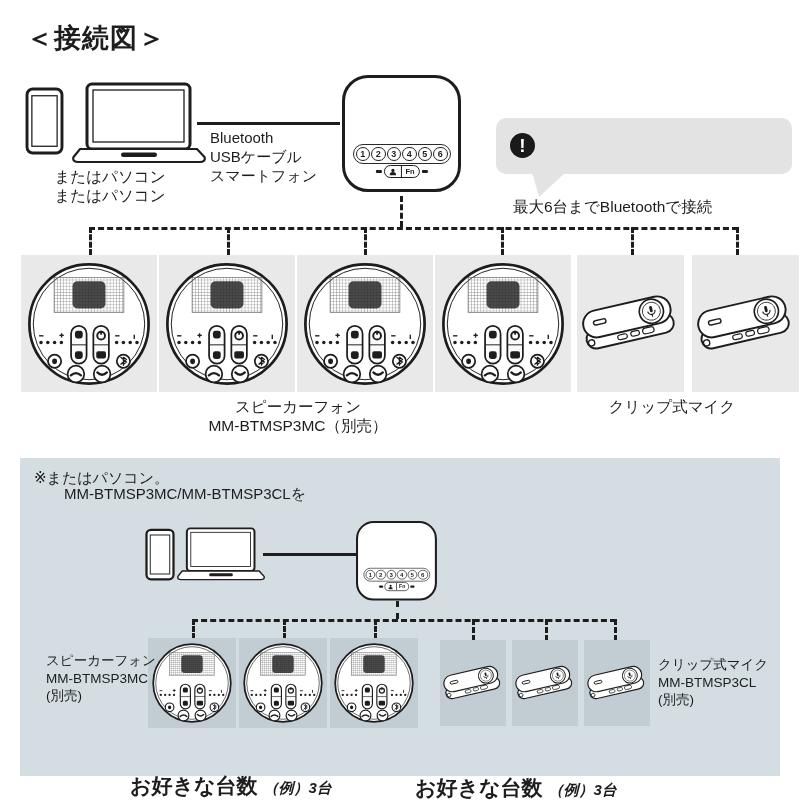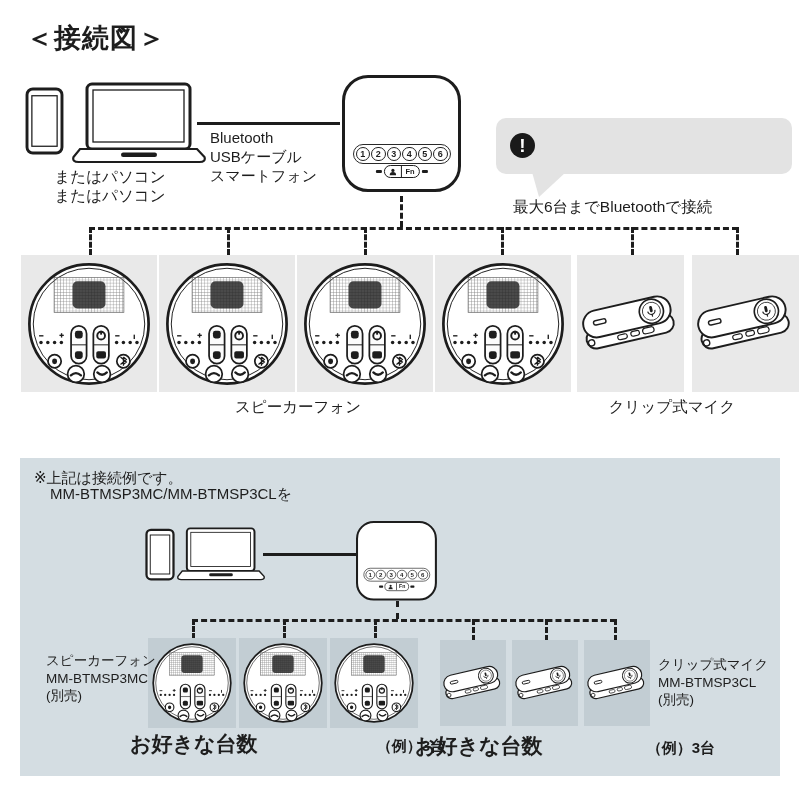--- a/index.html
+++ b/index.html
@@ -33,26 +33,26 @@
   .fn-cell + .fn-cell{border-left:1.2px solid #1d1d1d;}
   .hub-sm{transform:scale(0.68);transform-origin:top left;}
   
   .callout{position:absolute;left:496px;top:118px;width:296px;height:56px;background:#e3e3e3;border-radius:10px;}
   .callout-tail{position:absolute;left:532px;top:172px;width:0;height:0;border-top:25px solid #e3e3e3;border-right:27px solid transparent;border-left:7px solid transparent;}
   .bang{position:absolute;left:14px;top:15px;width:25px;height:25px;border-radius:50%;background:#1a1a1a;color:#fff;font-weight:bold;font-size:19px;display:flex;align-items:center;justify-content:center;}
   .callout-text{position:absolute;left:56px;top:8px;font-size:15px;line-height:20px;}
   
   .panel{position:absolute;left:20px;top:458px;width:760px;height:318px;background:#d4dde2;}
   .note1{position:absolute;left:14px;top:11px;font-size:15px;}
-  .note2{position:absolute;left:30px;top:27px;display:flex;align-items:flex-end;white-space:nowrap;gap:40px;}
+  .note2{position:absolute;left:44px;top:27px;display:flex;align-items:flex-end;white-space:nowrap;gap:40px;}
   .note2 .n{font-size:15px;}
   .note2 .b{font-size:19.5px;font-weight:bold;letter-spacing:-0.3px;}
-  .qty{position:absolute;display:flex;align-items:baseline;justify-content:space-between;gap:6px;white-space:nowrap;}
+  .qty{position:absolute;display:flex;align-items:baseline;justify-content:flex-start;gap:6px;white-space:nowrap;margin-top:42px;}
   .qty .big{font-size:21px;font-weight:bold;}
-  .qty .sm{font-size:15px;font-weight:bold;}
+  .qty .sm{font-size:15px;font-weight:bold;font-style:italic;}
   .side-label{position:absolute;font-size:13.5px;line-height:17.5px;}
   svg{display:block;}
 </style>
 </head>
 <body>
 
 <svg width="0" height="0" style="position:absolute">
   <defs>
     <pattern id="meshpat" width="3.2" height="3.2" patternUnits="userSpaceOnUse">
       <path d="M0 0 H3.2 M0 0 V3.2" stroke="#787878" stroke-width="0.7" fill="none"></path>
@@ -218,27 +218,28 @@
     </svg>
   </div>
 <div class="tile" style="left:692px;top:255px;width:107px;height:137px">
     <svg width="101" height="60">
       <use href="#sym-clip"></use>
     </svg>
   </div>
 
 <div class="txt center" style="left:148px;top:397px;width:300px;font-size:15.5px">
   <div>スピーカーフォン</div>
+  <div>MM-BTMSP3MC（別売）</div>
 </div>
 <div class="txt center" style="left:547px;top:397px;width:250px;font-size:15.5px">
   <div>クリップ式マイク</div>
 </div>
 
 <div class="panel">
-  <div class="note1">※上記は接続例です。</div>
+  <div class="note1">※またはパソコン。</div>
   <div class="note2">
     <span class="n">MM-BTMSP3MC/MM-BTMSP3CLを</span>
   </div>
 
   <svg class="abs" style="left:125px;top:70px" width="30" height="53">
       <use href="#sym-phone"></use>
     </svg>
   <svg class="abs" style="left:157px;top:69px" width="88" height="54">
       <use href="#sym-laptop"></use>
     </svg>

